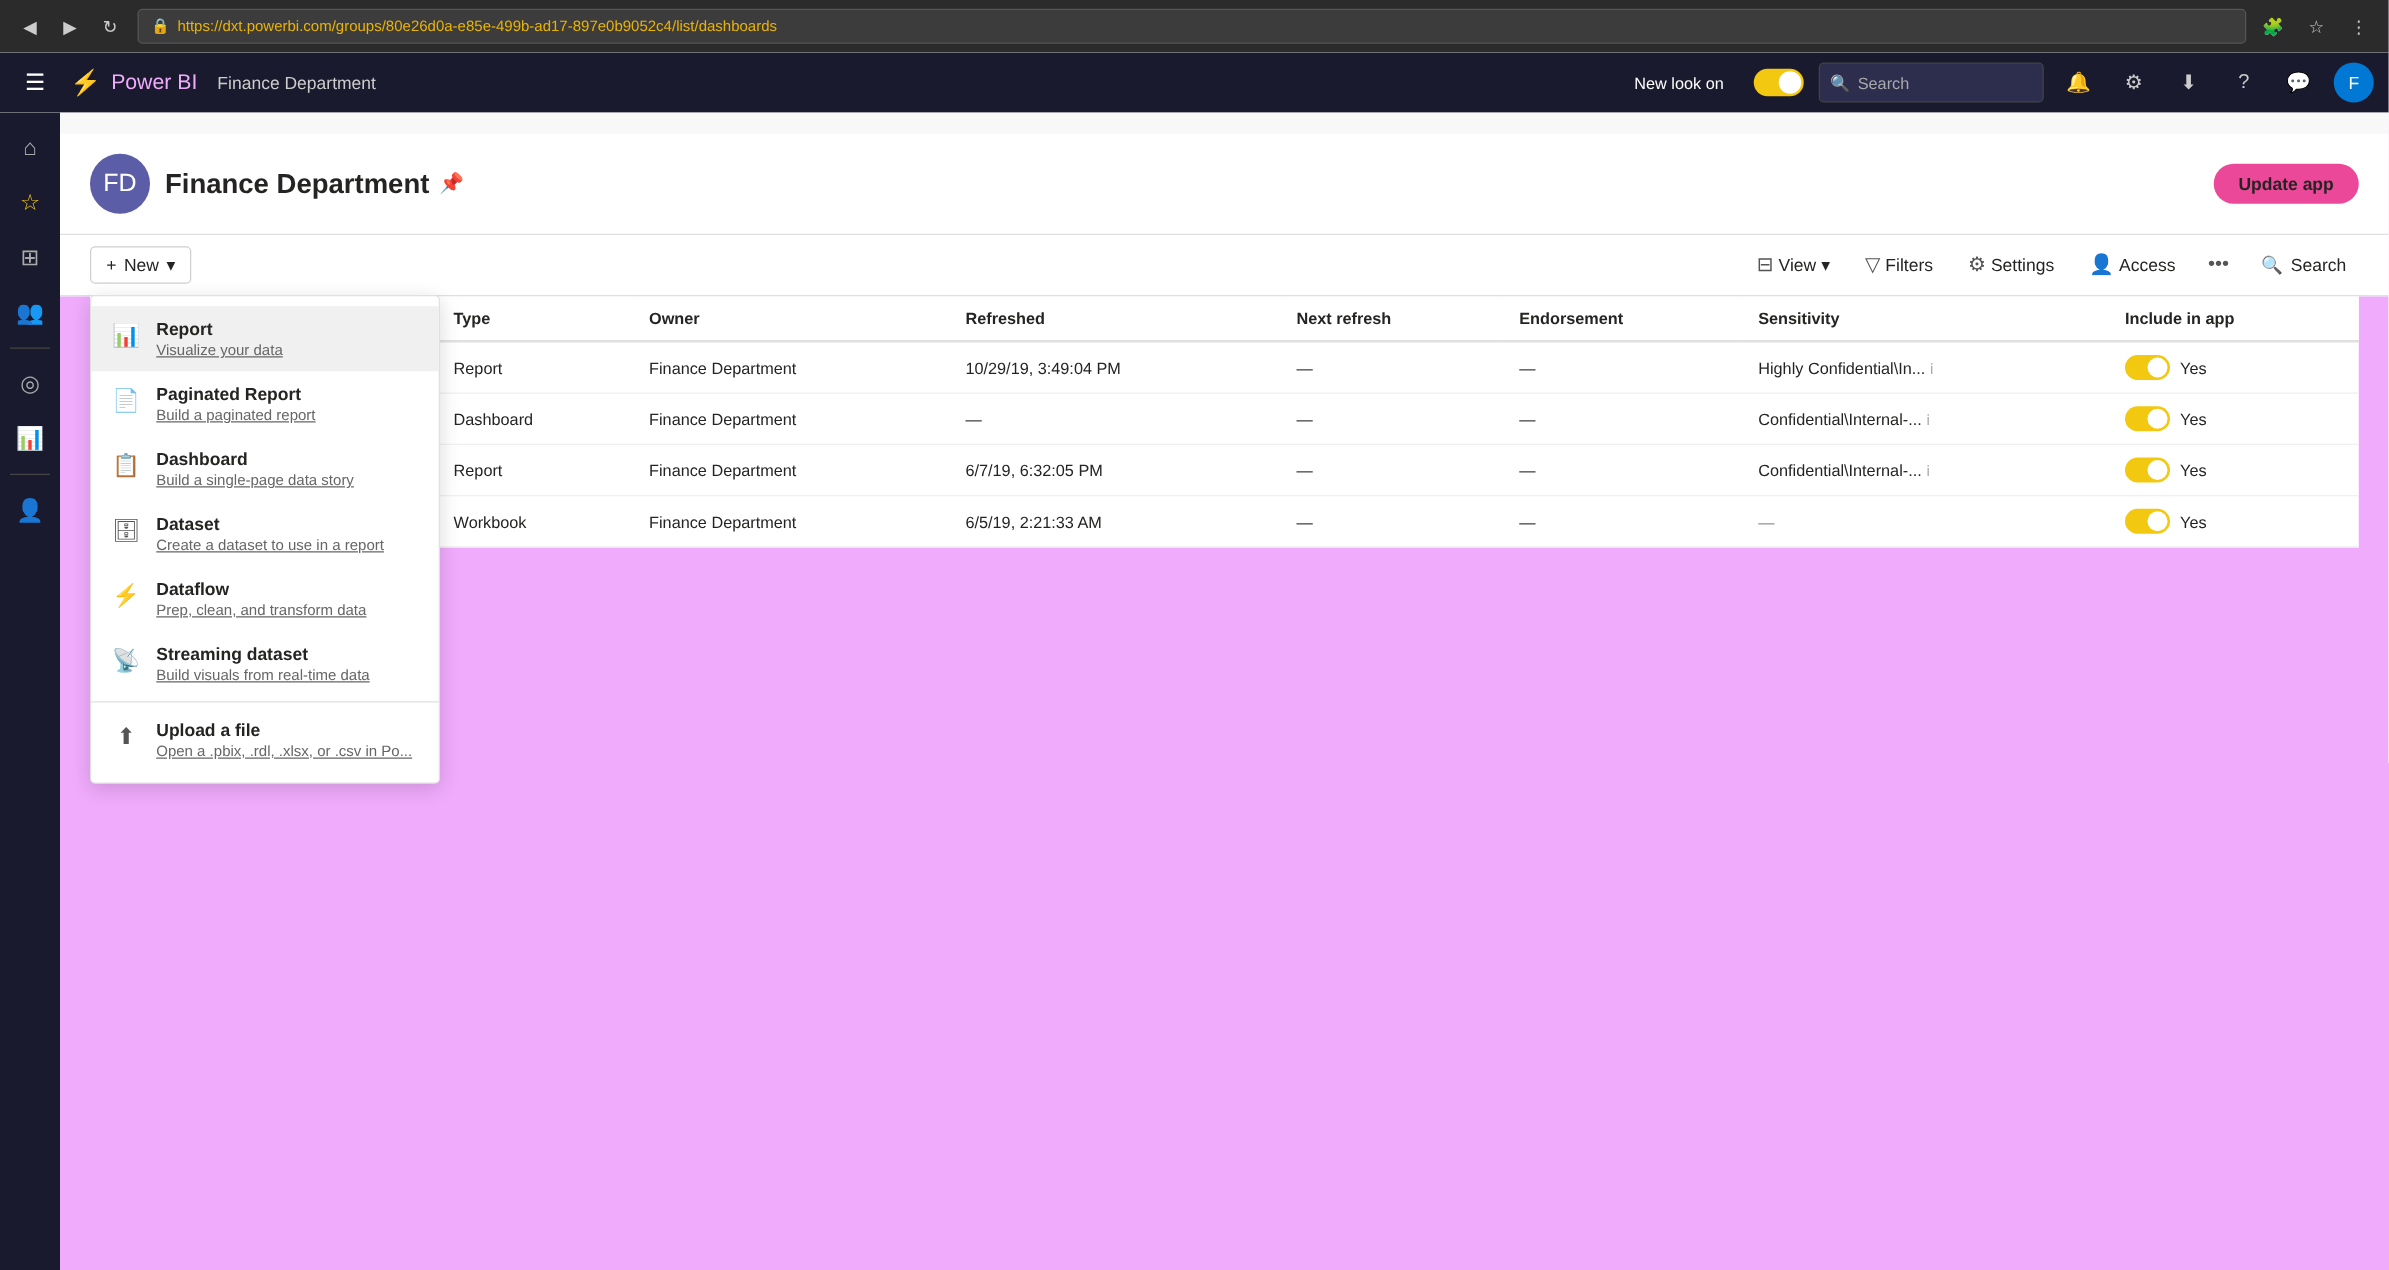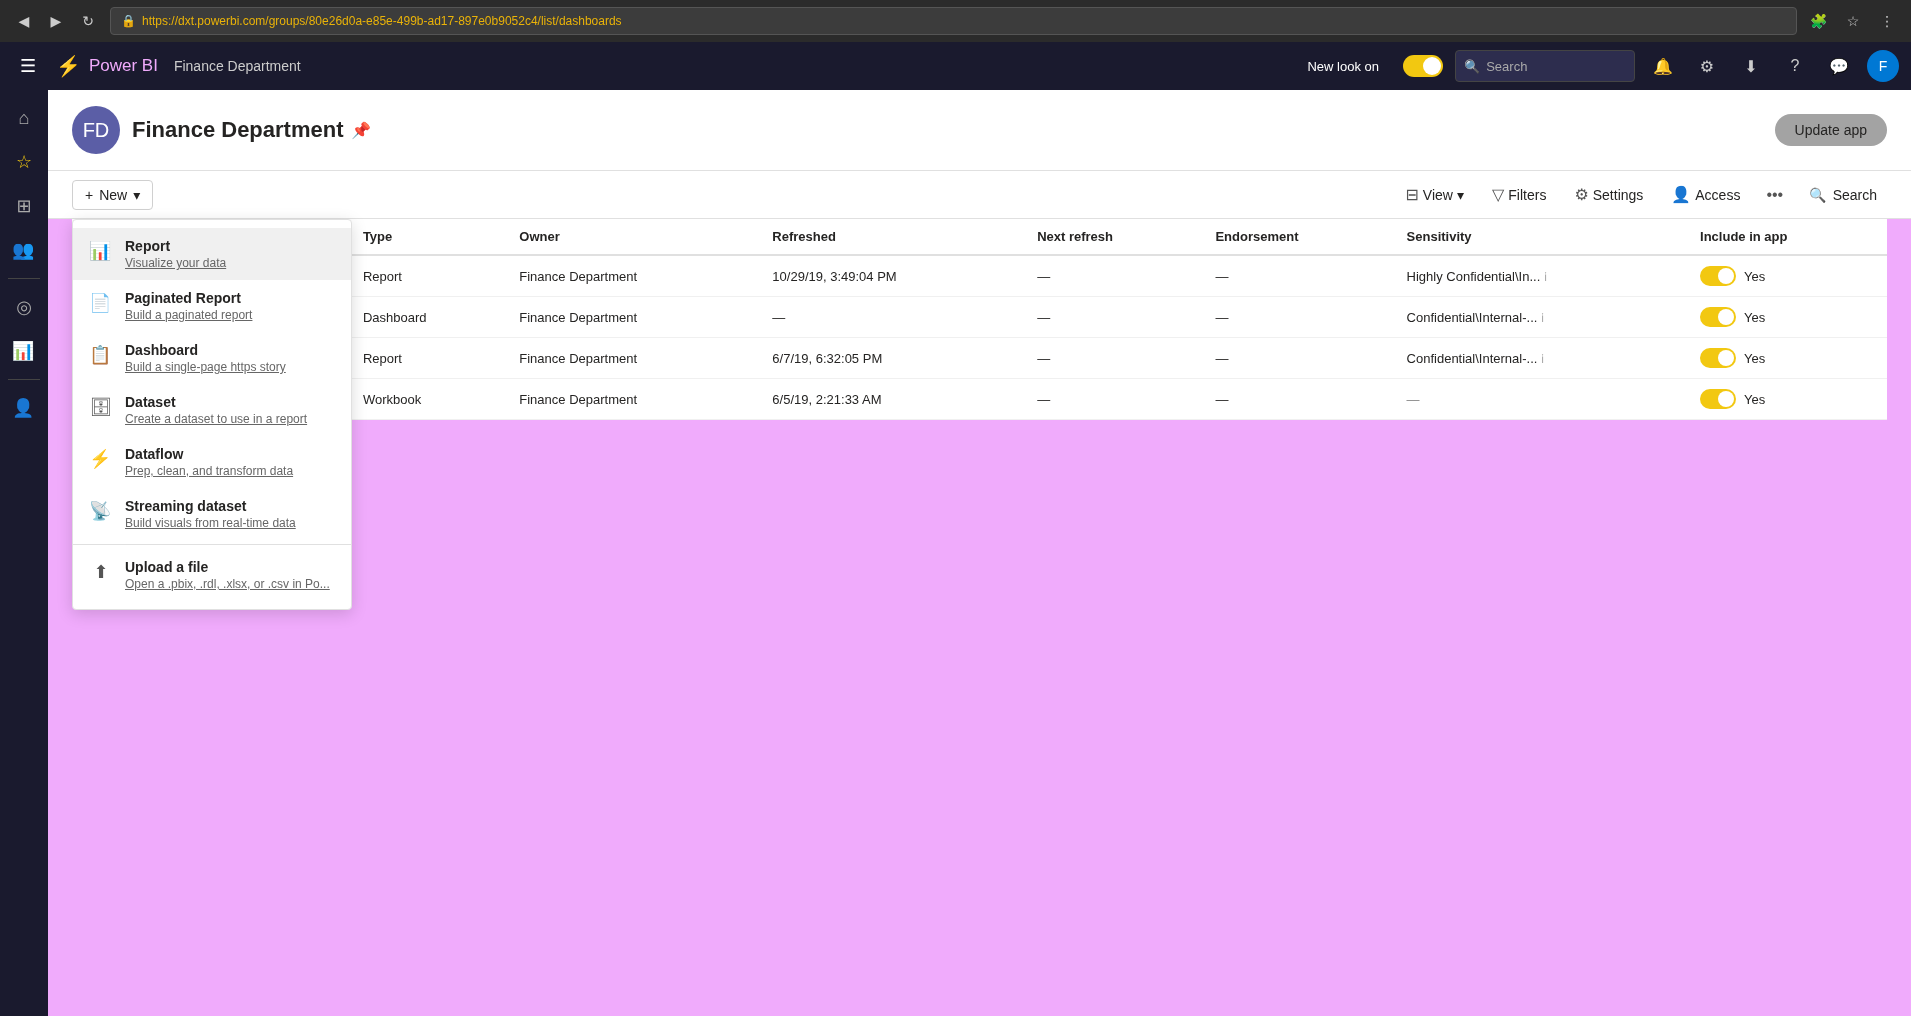--- a/index.html
+++ b/index.html
@@ -92,32 +92,32 @@
     }
     .sidebar-item.active { color: #f2c811; }
     .sidebar-divider { width: 32px; height: 1px; background: #444; margin: 4px 0; }
 
     
     .content-area { flex: 1; display: flex; flex-direction: column; background: #f8f8f8; overflow: hidden; }
 
     
     .page-header {
       background: #fff; padding: 16px 24px; display: flex; align-items: center;
-      border-bottom: 1px solid #e0e0e0; flex-shrink: 0;
+      border-bottom: 1px solid #e0e0e0; flex-shrink: 0; margin-top: 17px;
     }
     .workspace-avatar {
       width: 48px; height: 48px; background: #5b5ea6; border-radius: 50%;
       display: flex; align-items: center; justify-content: center; color: #fff; font-size: 20px; margin-right: 12px;
     }
     .workspace-title { font-size: 22px; font-weight: 600; color: #252423; }
     .workspace-pin { color: #888; font-size: 16px; margin-left: 8px; cursor: pointer; }
     .header-spacer { flex: 1; }
     .update-app-btn {
-      background: #a3a3a3; color: #252423; border: none; border-radius: 16px;
-      padding: 8px 20px; font-size: 14px; font-weight: 400; cursor: pointer;
+      background: #ec4899; color: #252423; border: none; border-radius: 16px;
+      padding: 8px 20px; font-size: 14px; font-weight: 700; cursor: pointer;
     }
 
     
     .toolbar {
       background: #fff; padding: 8px 24px; display: flex; align-items: center;
       gap: 8px; border-bottom: 1px solid #e0e0e0; flex-shrink: 0; position: relative;
     }
     .new-btn {
       background: #fff; border: 1px solid #d0d0d0; border-radius: 4px;
       padding: 6px 12px; display: flex; align-items: center; gap: 6px;
@@ -297,21 +297,21 @@
             <span class="dropdown-item-icon">📄</span>
             <div class="dropdown-item-content">
               <span class="dropdown-item-title">Paginated Report</span>
               <span class="dropdown-item-desc">Build a paginated report</span>
             </div>
           </div>
           <div class="dropdown-item">
             <span class="dropdown-item-icon">📋</span>
             <div class="dropdown-item-content">
               <span class="dropdown-item-title">Dashboard</span>
-              <span class="dropdown-item-desc">Build a single-page https story</span>
+              <span class="dropdown-item-desc">Build a single-page data story</span>
             </div>
           </div>
           <div class="dropdown-item">
             <span class="dropdown-item-icon">🗄</span>
             <div class="dropdown-item-content">
               <span class="dropdown-item-title">Dataset</span>
               <span class="dropdown-item-desc">Create a dataset to use in a report</span>
             </div>
           </div>
           <div class="dropdown-item">

